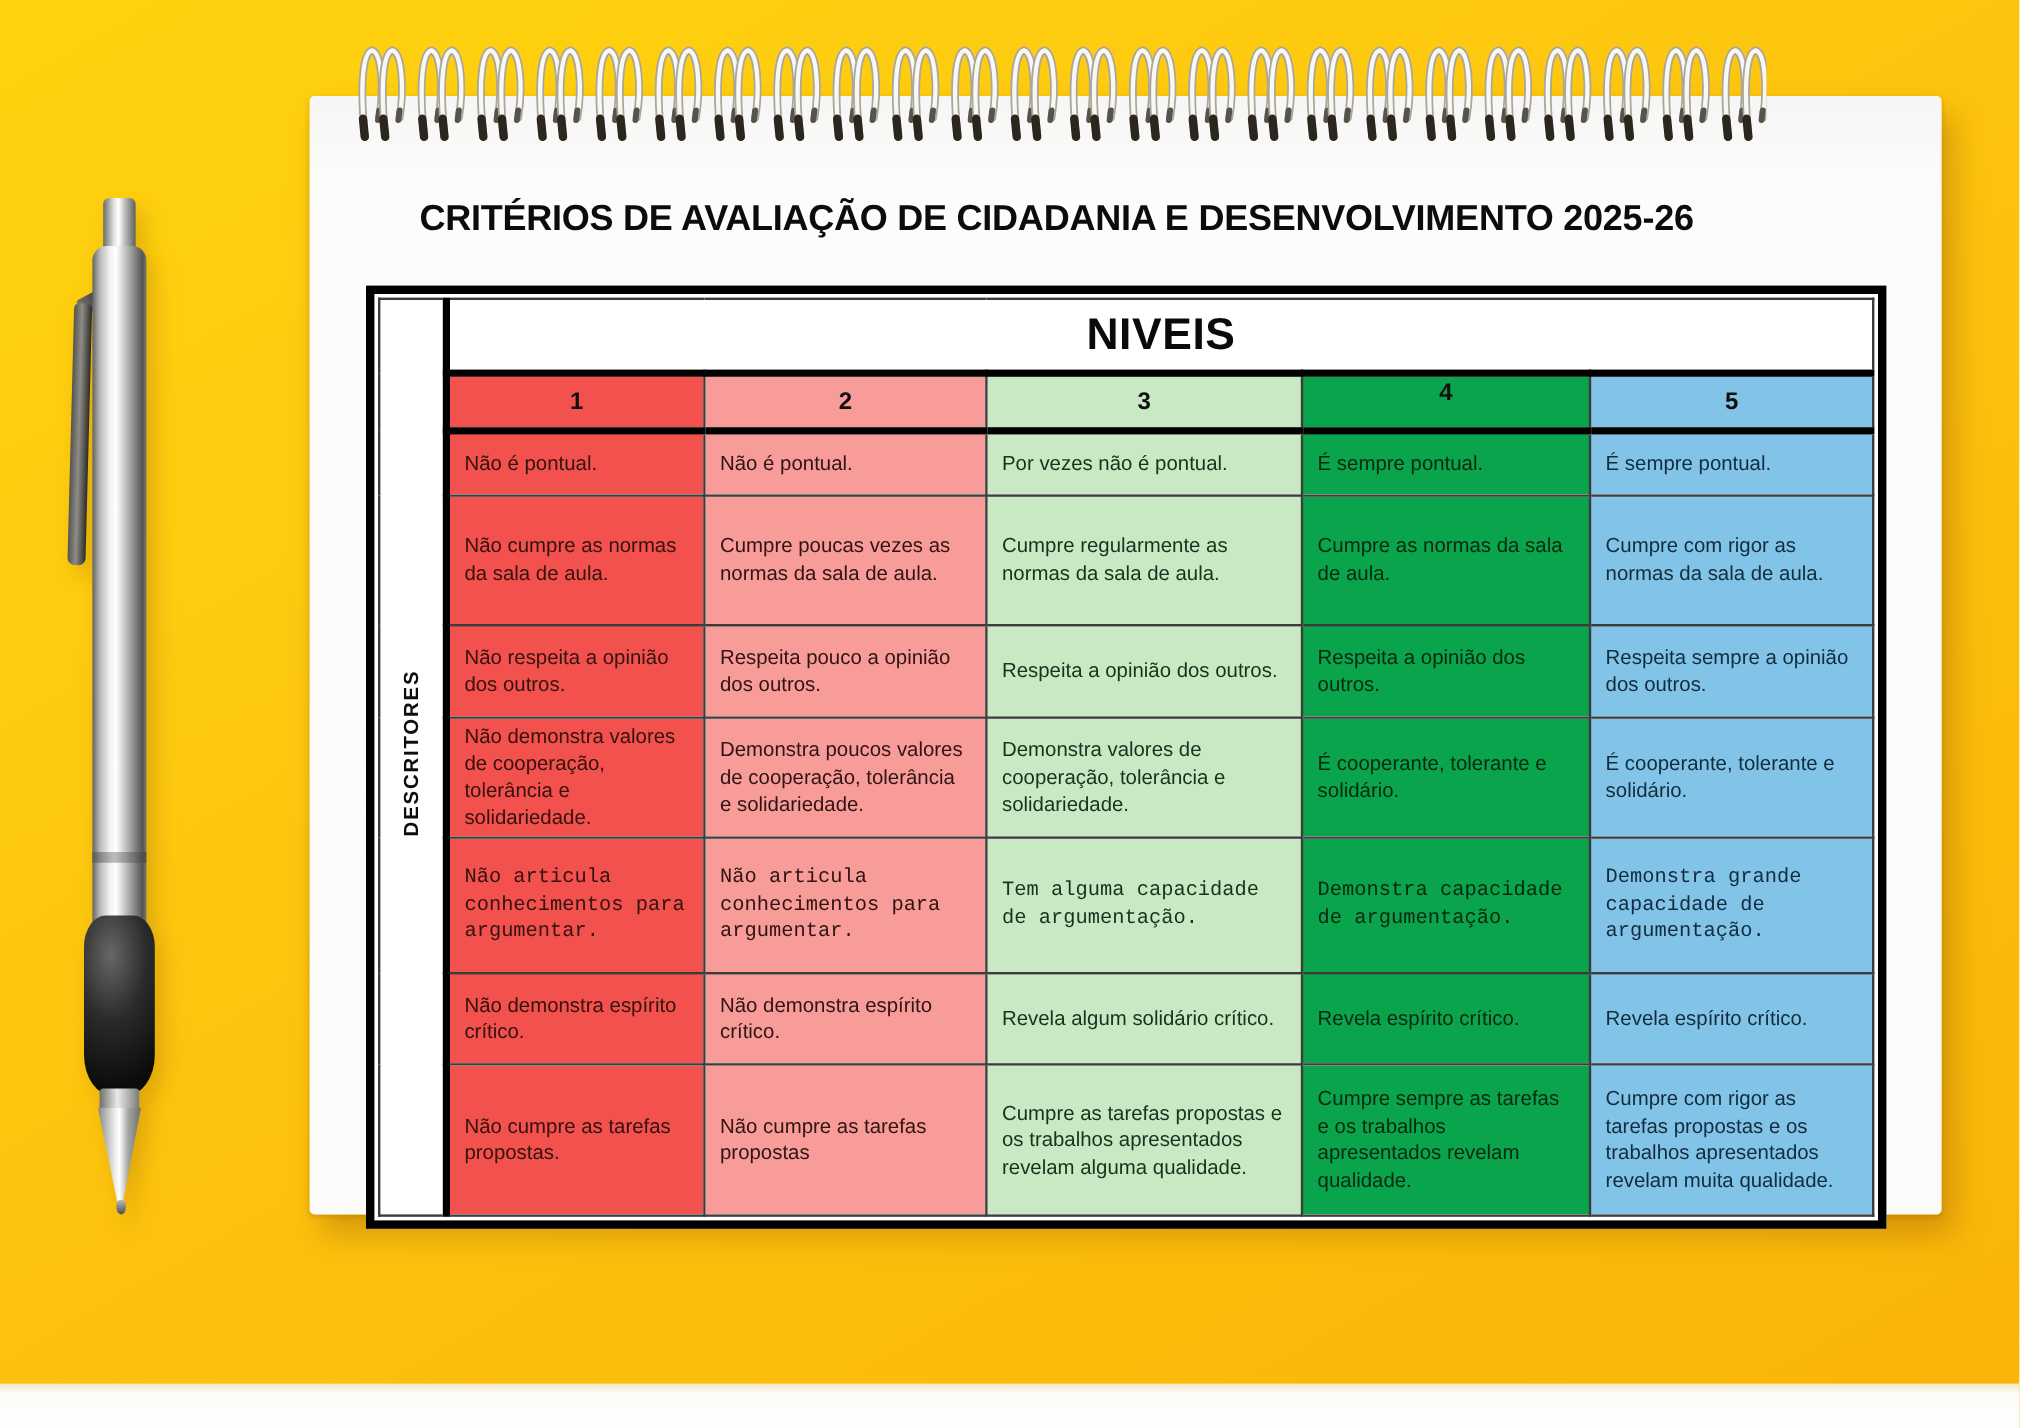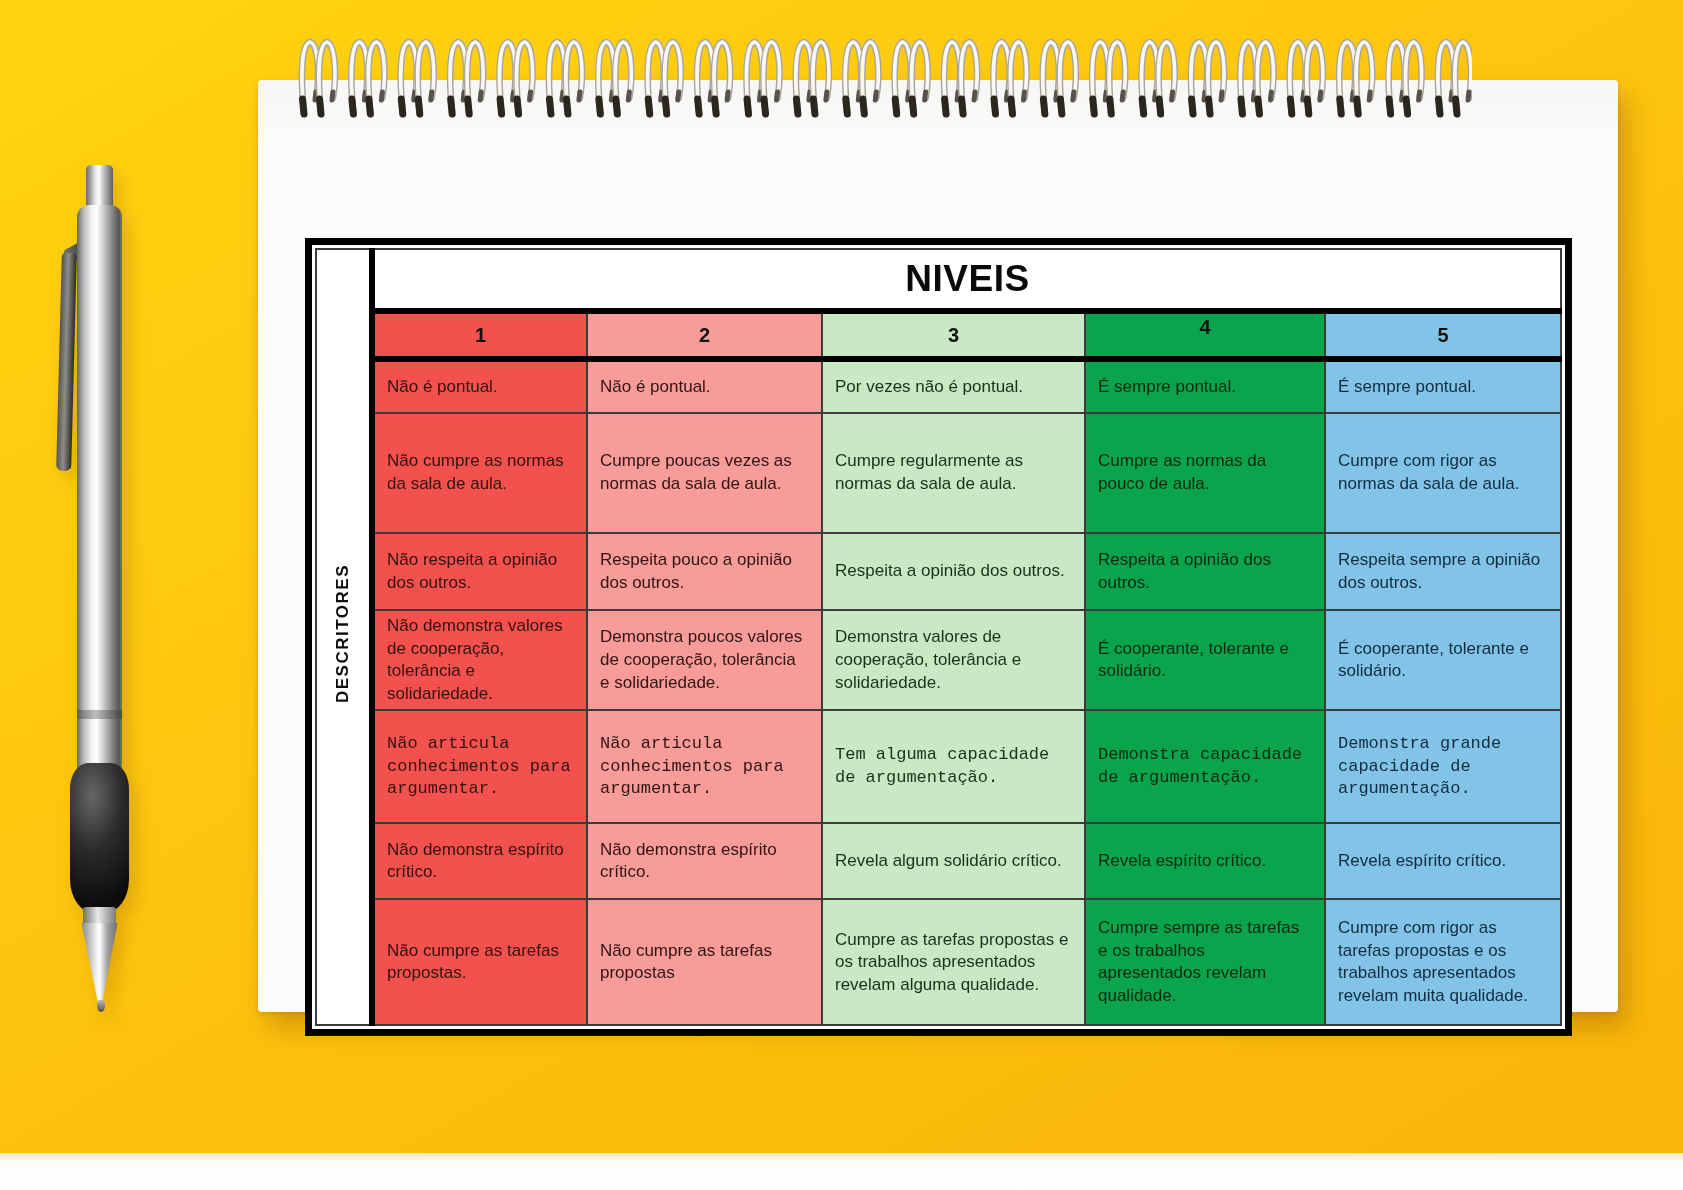--- a/index.html
+++ b/index.html
@@ -56,21 +56,21 @@
   .raised { display:inline-block; transform:translateY(-8px); }
 
   
   .c1 { background:#f2514d; color:#33120f; }
   .c2 { background:#f79c99; color:#301413; }
   .c3 { background:#c9e9c4; color:#15331d; }
   .c4 { background:#0aa44c; color:#06290f; }
   .c5 { background:#82c4e7; color:#122c3e; }
 
   
-  .rh0 { height:54px;padding-left:48px; } .rh1 { height:120px; } .rh2 { height:77px;margin-left:30px; }
+  .rh0 { height:54px;padding-left:48px; } .rh1 { height:108px; } .rh2 { height:77px;margin-left:30px; }
   .rh3 { height:94px; }  .rh4 { height:113px;font-family:Liberation Mono, monospace; }  .rh5 { height:76px; }
   .rh6 { height:126px; }
 
   
   .binding { position:absolute; left:292px; top:36px; width:1180px; height:92px; }
   .binding svg { display:block; width:100%; height:100%; }
 
   
   .pen { position:absolute; left:55px; top:165px; width:95px; height:850px;
          filter:drop-shadow(7px 9px 9px rgba(150,95,0,.30)); }
@@ -100,20 +100,21 @@
 </style>
 </head>
 <body>
 
 <div class="scene">
 
   <div class="surface-edge"></div>
 
   <div class="paper">
 
+    <div class="title">CRITÉRIOS DE AVALIAÇÃO DE CIDADANIA E DESENVOLVIMENTO 2025-26</div>
 
     <div class="table-frame">
       <table>
         <colgroup>
           <col style="width:56px">
             <col style="width:215px">
             <col style="width:235px">
           <col style="width:263px">
             <col style="width:240px">
             <col>
@@ -137,21 +138,21 @@
             <td class="c1">Não é pontual.</td>
             <td class="c2">Não é pontual.</td>
             <td class="c3">Por vezes não é pontual.</td>
             <td class="c4">É sempre pontual.</td>
             <td class="c5">É sempre pontual.</td>
           </tr>
           <tr class="rh1">
             <td class="c1">Não cumpre as normas da sala de aula.</td>
             <td class="c2">Cumpre poucas vezes as normas da sala de aula.</td>
             <td class="c3">Cumpre regularmente as normas da sala de aula.</td>
-            <td class="c4">Cumpre as normas da pouco de aula.</td>
+            <td class="c4">Cumpre as normas da sala de aula.</td>
             <td class="c5">Cumpre com rigor as normas da sala de aula.</td>
           </tr>
           <tr class="rh2">
             <td class="c1">Não respeita a opinião dos outros.</td>
             <td class="c2">Respeita pouco a opinião dos outros.</td>
             <td class="c3">Respeita a opinião dos outros.</td>
             <td class="c4">Respeita a opinião dos outros.</td>
             <td class="c5">Respeita sempre a opinião dos outros.</td>
           </tr>
           <tr class="rh3">

